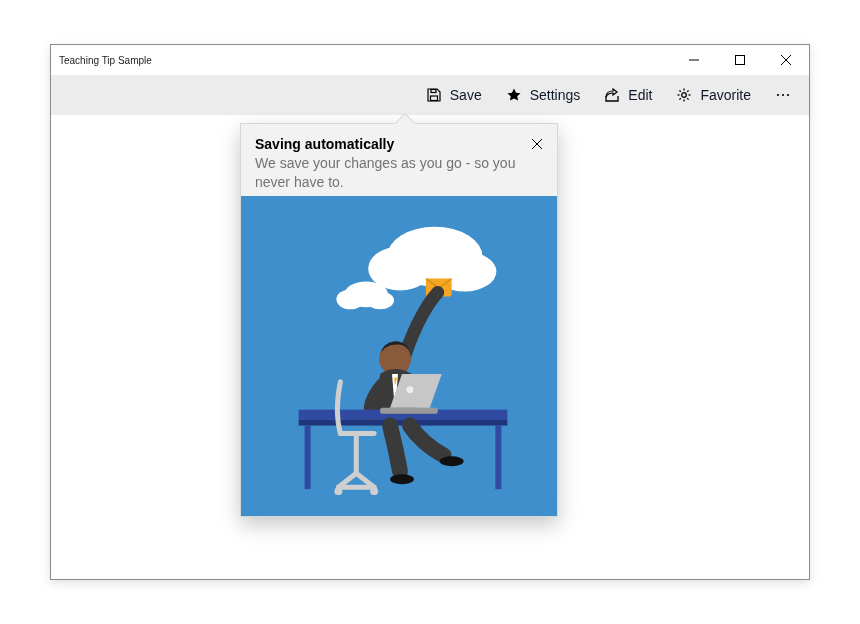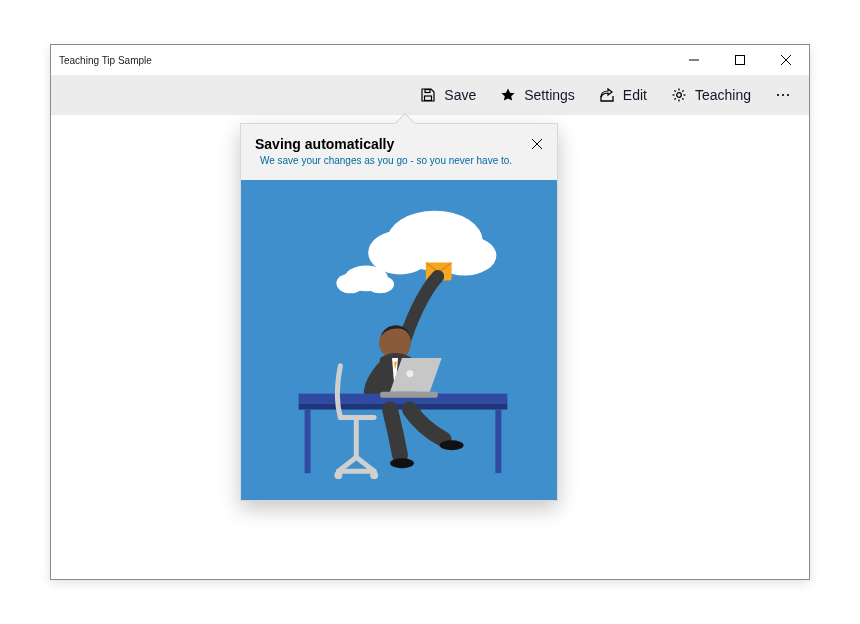--- a/index.html
+++ b/index.html
@@ -94,25 +94,25 @@
     top: -8px;
     left: 157px;
     width: 14px;
     height: 14px;
     background: #f2f2f2;
     border-left: 1px solid #d7d7d7;
     border-top: 1px solid #d7d7d7;
     transform: rotate(45deg);
   }
   .tip-header {
-    padding: 12px 40px 12px 14px;
+    padding: 12px 40px 4px 14px;
     position: relative;
   }
   .tip-title { font-weight: 600; font-size: 14px; margin-bottom: 2px; }
-  .tip-body { font-size: 10px; color: #0369a1; line-height: 1.35; text-align: center; }
+  .tip-body { font-size: 14px; color: #737373; line-height: 1.35; }
   .tip-close {
     position: absolute;
     top: 8px;
     right: 8px;
     width: 24px;
     height: 24px;
     display: flex;
     align-items: center;
     justify-content: center;
     cursor: default;
@@ -188,21 +188,21 @@
               <line x1="8" y1="12.5" x2="8" y2="14.5"></line>
               <line x1="1.5" y1="8" x2="3.5" y2="8"></line>
               <line x1="12.5" y1="8" x2="14.5" y2="8"></line>
               <line x1="3.4" y1="3.4" x2="4.8" y2="4.8"></line>
               <line x1="11.2" y1="11.2" x2="12.6" y2="12.6"></line>
               <line x1="12.6" y1="3.4" x2="11.2" y2="4.8"></line>
               <line x1="4.8" y1="11.2" x2="3.4" y2="12.6"></line>
             </g>
           </svg>
       </span>
-      <span>Teaching</span>
+      <span>Favorite</span>
     </div>
     <div class="tb-more">
       <svg width="16" height="16" viewBox="0 0 16 16">
           <circle cx="3" cy="8" r="1.1" fill="#000"></circle>
           <circle cx="8" cy="8" r="1.1" fill="#000"></circle>
           <circle cx="13" cy="8" r="1.1" fill="#000"></circle>
         </svg>
     </div>
   </div>
 

